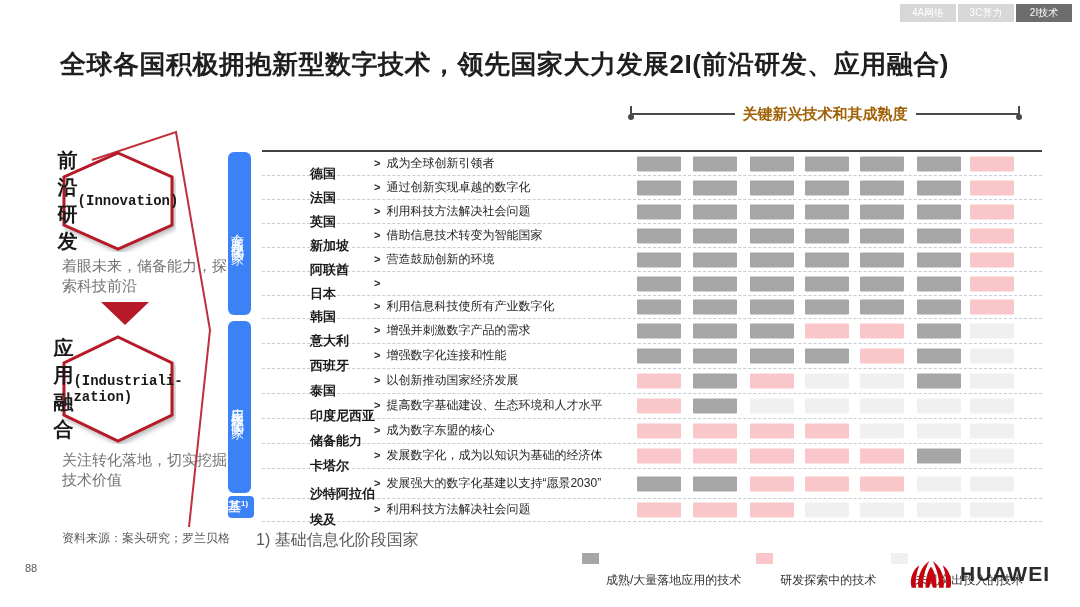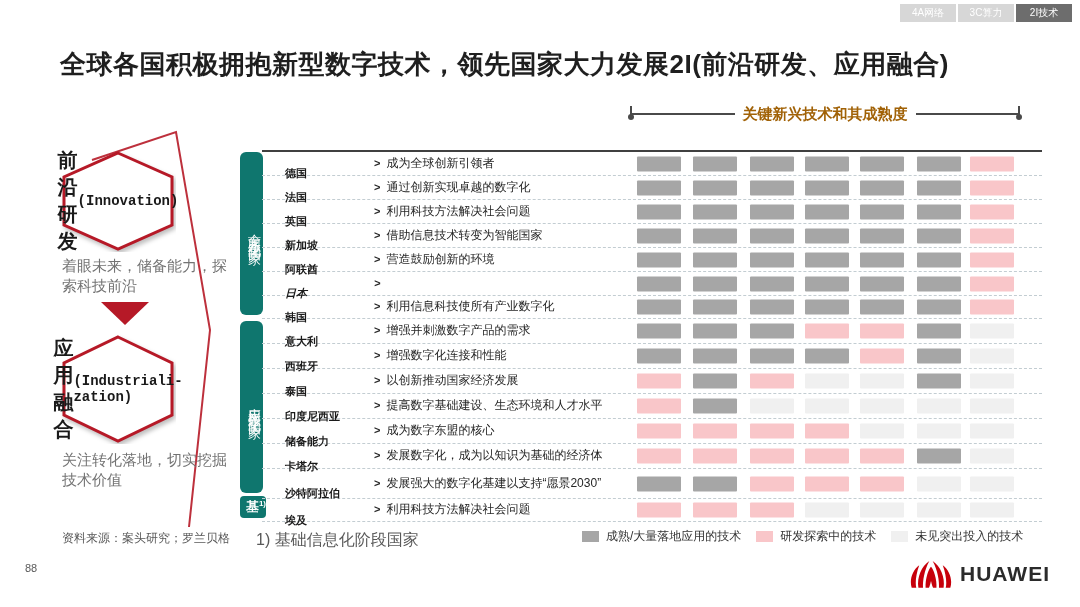--- a/index.html
+++ b/index.html
@@ -22,21 +22,21 @@
   .hex svg { position:absolute; left:0; top:0; }
   .hex .hex-label { position:absolute; inset:0; display:flex; flex-direction:row; align-items:center; justify-content:center; text-align:left;font-family:Liberation Mono, monospace; }
   .hex .zh { font-size:20px; font-weight:bold; color:#1a1a1a; }
   .hex .en { font-size:14px; font-weight:bold; color:#1a1a1a; line-height:1.15; }
   .stage-desc { position:absolute; left:62px; width:168px; font-size:15px; color:#737373; line-height:1.3; }
   .desc1 { top:256px; }
   .desc2 { top:450px; }
   .down-arrow { position:absolute; left:101px; top:302px; width:0; height:0; border-left:24px solid transparent; border-right:24px solid transparent; border-top:23px solid #b61927; }
 
   
-  .gbar { position:absolute; left:228px; width:23px; background:#0f766e; border-radius:6px; color:#fff; display:flex; align-items:center; justify-content:flex-end;margin-left:12px; }
+  .gbar { position:absolute; left:228px; width:23px; background:#3b82f6; border-radius:6px; color:#fff; display:flex; align-items:center; justify-content:flex-start; }
   .gbar .vtxt { writing-mode:vertical-rl; font-size:13px; letter-spacing:3px; }
   .gbar1 { top:152px; height:163px; }
   .gbar2 { top:321px; height:172px; }
   .gbar3 { top:496px; height:22px; width:26px; border-radius:4px; font-size:13px; font-weight:bold; }
   .gbar3 sup { font-size:8px; }
 
   
   .table { position:absolute; left:262px; top:100px; width:780px; height:425px; }
   .bracket { position:absolute; left:368px; top:6px; width:390px; height:16px; display:flex; align-items:center; }
   .bracket .bline { flex:1; border-top:2px solid #4a4a4a; }
@@ -47,34 +47,34 @@
 
   .thead { position:absolute; top:26px; left:0; width:100%; height:24px; }
   .th { position:absolute; font-size:13.5px; font-weight:bold; color:#1a1a1a; white-space:nowrap; }
   .th-country { left:33px; }
   .th-vision { left:115px; }
   .th-tech { width:58px; text-align:center; }
   .thead-rule { position:absolute; top:50px; left:0; width:100%; border-top:2px solid #404040; }
 
   .rows { position:absolute; top:52px; left:0; width:100%; }
   .trow { position:relative; display:flex; align-items:center; border-bottom:1px dashed #c3cdd2; }
-  .country { position:absolute; left:23px; font-size:11px; font-weight:bold; color:#1a1a1a; white-space:nowrap;margin-top:20px; }
+  .country { position:absolute; left:48px; font-size:13px; font-weight:bold; color:#1a1a1a; white-space:nowrap;margin-top:20px; }
   .vision { position:absolute; left:112px; width:238px; display:flex; gap:6px; font-size:12px; color:#262626; line-height:1.3; }
   .gt { font-size:11px; font-weight:bold; color:#262626; }
   .cell { position:absolute; top:50%; transform:translateY(-50%); width:44px; height:15px; border-radius:1px; }
   .cell.mature { background:#a6a6a6; }
   .cell.research { background:#f9c6c9; }
   .cell.none { background:#f0f0f0; }
 
   
   .legend { position:absolute; left:582px; top:528px; display:flex; gap:15px; align-items:center; }
   .leg-item { display:flex; align-items:center; gap:7px; }
   .leg-sw { width:17px; height:11px; }
   .sw-mature { background:#a6a6a6; } .sw-research { background:#f9c6c9; } .sw-none { background:#f0f0f0; }
-  .leg-label { font-size:12px; color:#333; white-space:nowrap; }
+  .leg-label { font-size:12px; color:#333; white-space:nowrap;margin-top:44px; }
 
   
   .source { position:absolute; left:62px; top:530px; font-size:12px; color:#595959; }
   .footnote { position:absolute; left:256px; top:530px; font-size:16px; color:#595959; }
   .pagenum { position:absolute; left:25px; top:562px; font-size:11px; color:#595959; }
   .brand { position:absolute; right:30px; top:558px; display:flex; align-items:center; gap:8px; }
   .brand-name { font-size:21px; font-weight:bold; color:#2b2b2b; letter-spacing:1px; }
 </style>
 </head>
 <body>
@@ -201,21 +201,21 @@
           <span>营造鼓励创新的环境</span>
         </div>
         <div class="cell mature" style="left: 375px;"></div>
         <div class="cell mature" style="left: 431px;"></div>
         <div class="cell mature" style="left: 488px;"></div>
         <div class="cell mature" style="left: 543px;"></div>
         <div class="cell mature" style="left: 598px;"></div>
         <div class="cell mature" style="left: 655px;"></div>
         <div class="cell research" style="left: 708px;"></div>
       </div>
-      <div class="trow" style="height: 24px; font-style: italic;">
+      <div class="trow" style="height: 24px;">
         <div class="country">日本</div>
         <div class="vision">
           <span class="gt">&gt;</span>
         </div>
         <div class="cell mature" style="left: 375px;"></div>
         <div class="cell mature" style="left: 431px;"></div>
         <div class="cell mature" style="left: 488px;"></div>
         <div class="cell mature" style="left: 543px;"></div>
         <div class="cell mature" style="left: 598px;"></div>
         <div class="cell mature" style="left: 655px;"></div>

